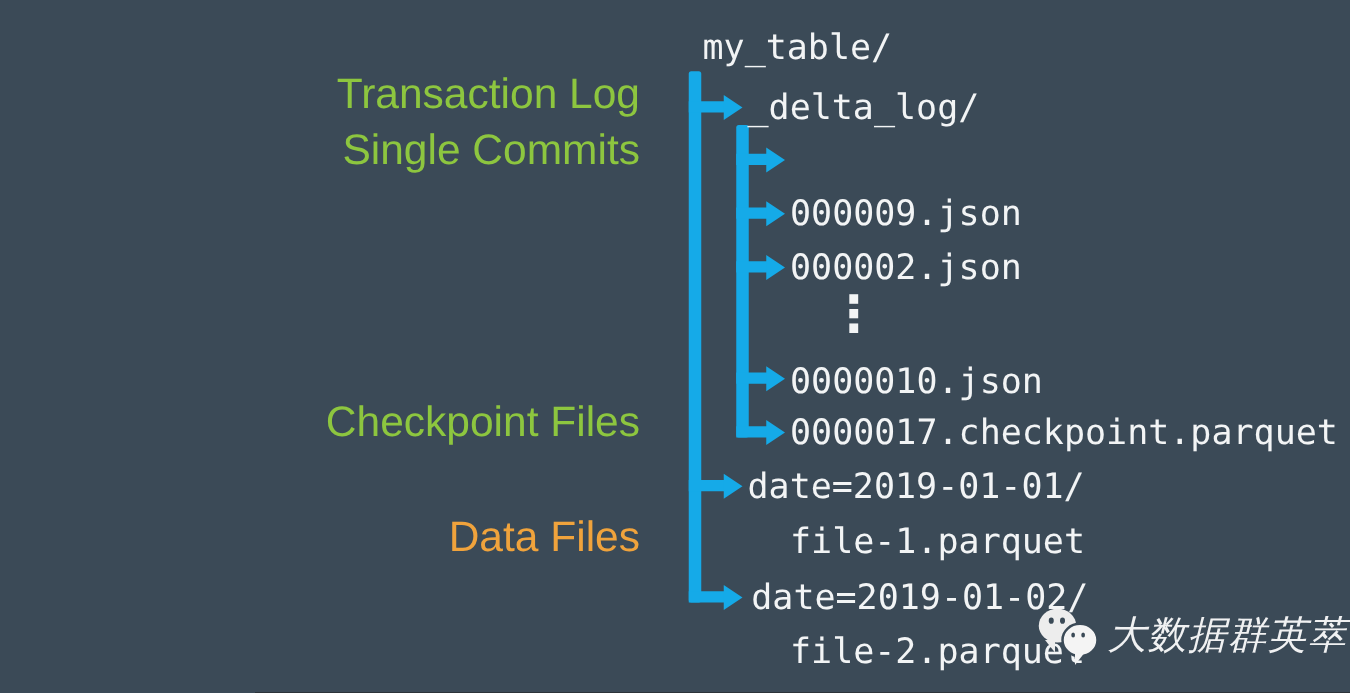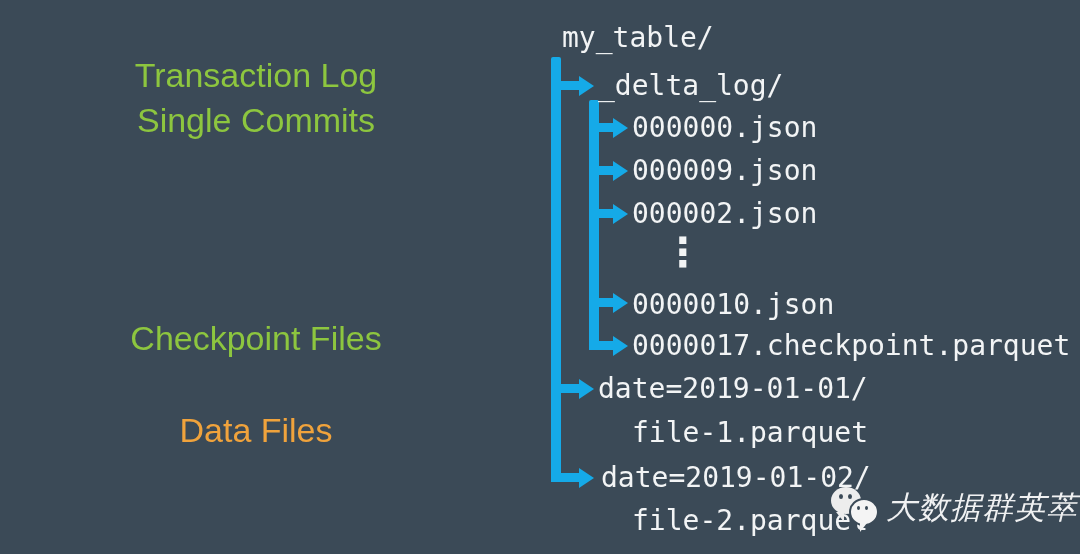--- a/index.html
+++ b/index.html
@@ -3,21 +3,21 @@
 <meta charset="utf-8">
 <style>
   html,body{margin:0;padding:0;background:#222;}
   .stage{
     position:relative;width:1080px;height:554px;
     background:#3B4A57;overflow:hidden;
     font-family:"Liberation Sans",sans-serif;
   }
   
   .label{
-    position:absolute;left:0;width:512px;text-align:center;
+    position:absolute;left:0;width:512px;text-align:right;
     font-size:34px;line-height:1.15;white-space:nowrap;
   }
   .green{color:#8DC63F;}
   .orange{color:#F0A33C;}
   
   .mono{
     position:absolute;font-family:"DejaVu Sans Mono","Liberation Mono",monospace;
     font-size:28px;line-height:36px;color:#F2F4F5;white-space:pre;
   }
   .ellipsis{
@@ -87,21 +87,20 @@
     <div class="bar"></div>
     <div class="head"></div>
   </div>
   <div class="arrow" style="left:589px;top:336px;width:39px">
     <div class="bar"></div>
     <div class="head"></div>
   </div>
 
   <div class="mono" style="left:598px;top:68px">_delta_log/</div>
   <div class="mono" style="left:562px;top:20px">my_table/</div>
-  <div class="mono" style="left:632px;top:110px">000000.json</div>
   <div class="mono" style="left:632px;top:153px">000009.json</div>
   <div class="mono" style="left:632px;top:196px">000002.json</div>
   <div class="ellipsis" style="left:663px;top:232px">⋮</div>
   <div class="mono" style="left:632px;top:287px">0000010.json</div>
   <div class="mono" style="left:632px;top:328px">0000017.checkpoint.parquet</div>
   <div class="mono" style="left:598px;top:371px">date=2019-01-01/</div>
   <div class="mono" style="left:632px;top:415px">file-1.parquet</div>
   <div class="mono" style="left:601px;top:460px">date=2019-01-02/</div>
   <div class="mono" style="left:632px;top:503px">file-2.parquet</div>
 

